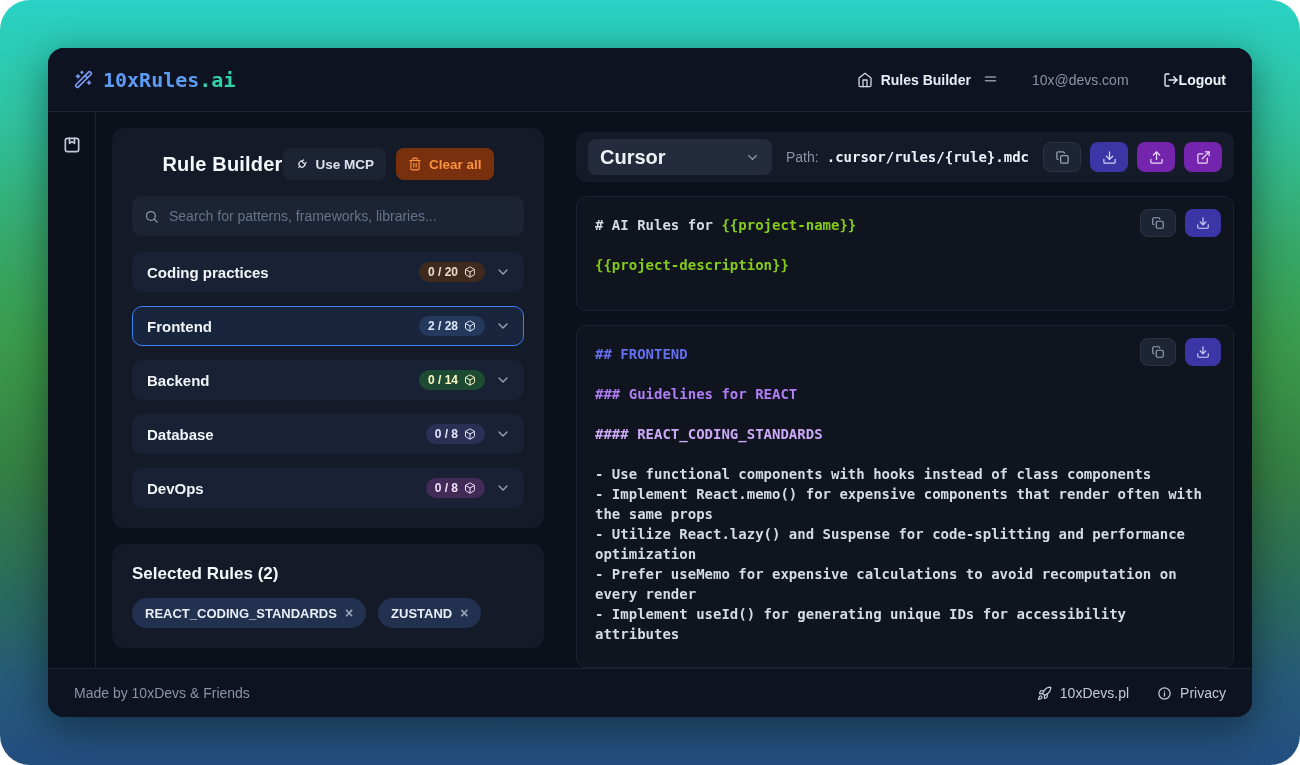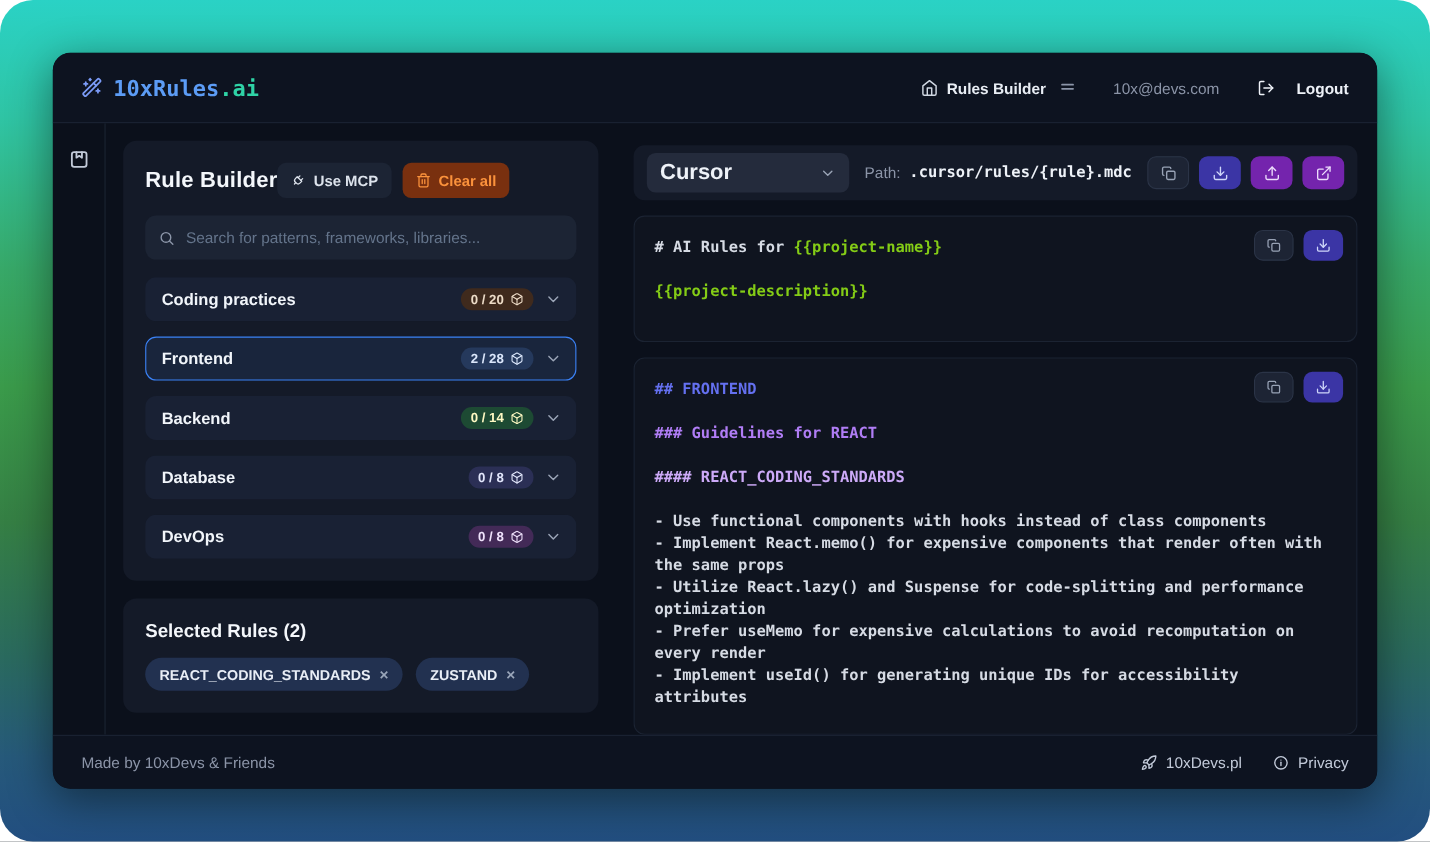--- a/index.html
+++ b/index.html
@@ -21,31 +21,31 @@
     height:64px; flex:0 0 64px; background:#0d1320; border-bottom:1px solid #1b2433;
     display:flex; align-items:center; justify-content:space-between; padding:0 26px;
   }
   .brand { display:flex; align-items:center; gap:10px; font-family:"DejaVu Sans Mono", monospace; font-size:20px; font-weight:bold; }
   .brand .primary { color:#5c9cf5; }
   .brand .suffix { color:#2fd3a6; }
   .header-right { display:flex; align-items:center; gap:34px; }
   .nav-item { display:flex; align-items:center; gap:8px; color:#e8edf4; font-size:14px; font-weight:600; }
   .nav-item .menu-ic { margin-left:4px; color:#8b95a8; }
   .email { color:#8b94a7; font-size:14px; }
-  .logout { display:flex; align-items:center; gap:20px; color:#eef2f8; font-size:14px; font-weight:600; cursor:pointer; }
+  .logout { display:flex; align-items:center; gap:0; color:#eef2f8; font-size:14px; font-weight:600; cursor:pointer; }
 
   
   .content-row { flex:1 1 auto; display:flex; overflow:hidden; }
   .strip { flex:0 0 48px; border-right:1px solid #1b2433; display:flex; justify-content:center; padding-top:20px; }
   .strip .save-btn { width:26px; height:26px; display:flex; align-items:center; justify-content:center; color:#c2cad9; cursor:pointer; }
 
   .left-panel { flex:0 0 464px; padding:16px; overflow:hidden; }
   .card { background:#141a28; border-radius:12px; padding:20px; }
 
-  .rb-head { display:flex; align-items:center; justify-content:flex-start; }
+  .rb-head { display:flex; align-items:center; justify-content:center; }
   .rb-title { color:#f4f7fb; font-size:20px; font-weight:700; letter-spacing:.2px; }
   .rb-actions { display:flex; gap:10px; }
   .btn { display:flex; align-items:center; gap:7px; height:32px; padding:0 12px; border-radius:8px; font-size:13.5px; font-weight:600; cursor:pointer; border:none; }
   .btn-mcp { background:#1c2434; color:#dde3ec; }
   .btn-clear { background:#79300f; color:#fb923c; }
 
   .search-box { margin-top:16px; height:40px; background:#1c2434; border-radius:10px; display:flex; align-items:center; gap:10px; padding:0 12px; }
   .search-box input { flex:1; background:transparent; border:none; outline:none; color:#cdd5e1; font-size:14px; font-family:"Liberation Sans",sans-serif; }
   .search-box input::placeholder { color:#64748b; }
   .search-box .sic { color:#8b95a8; }

